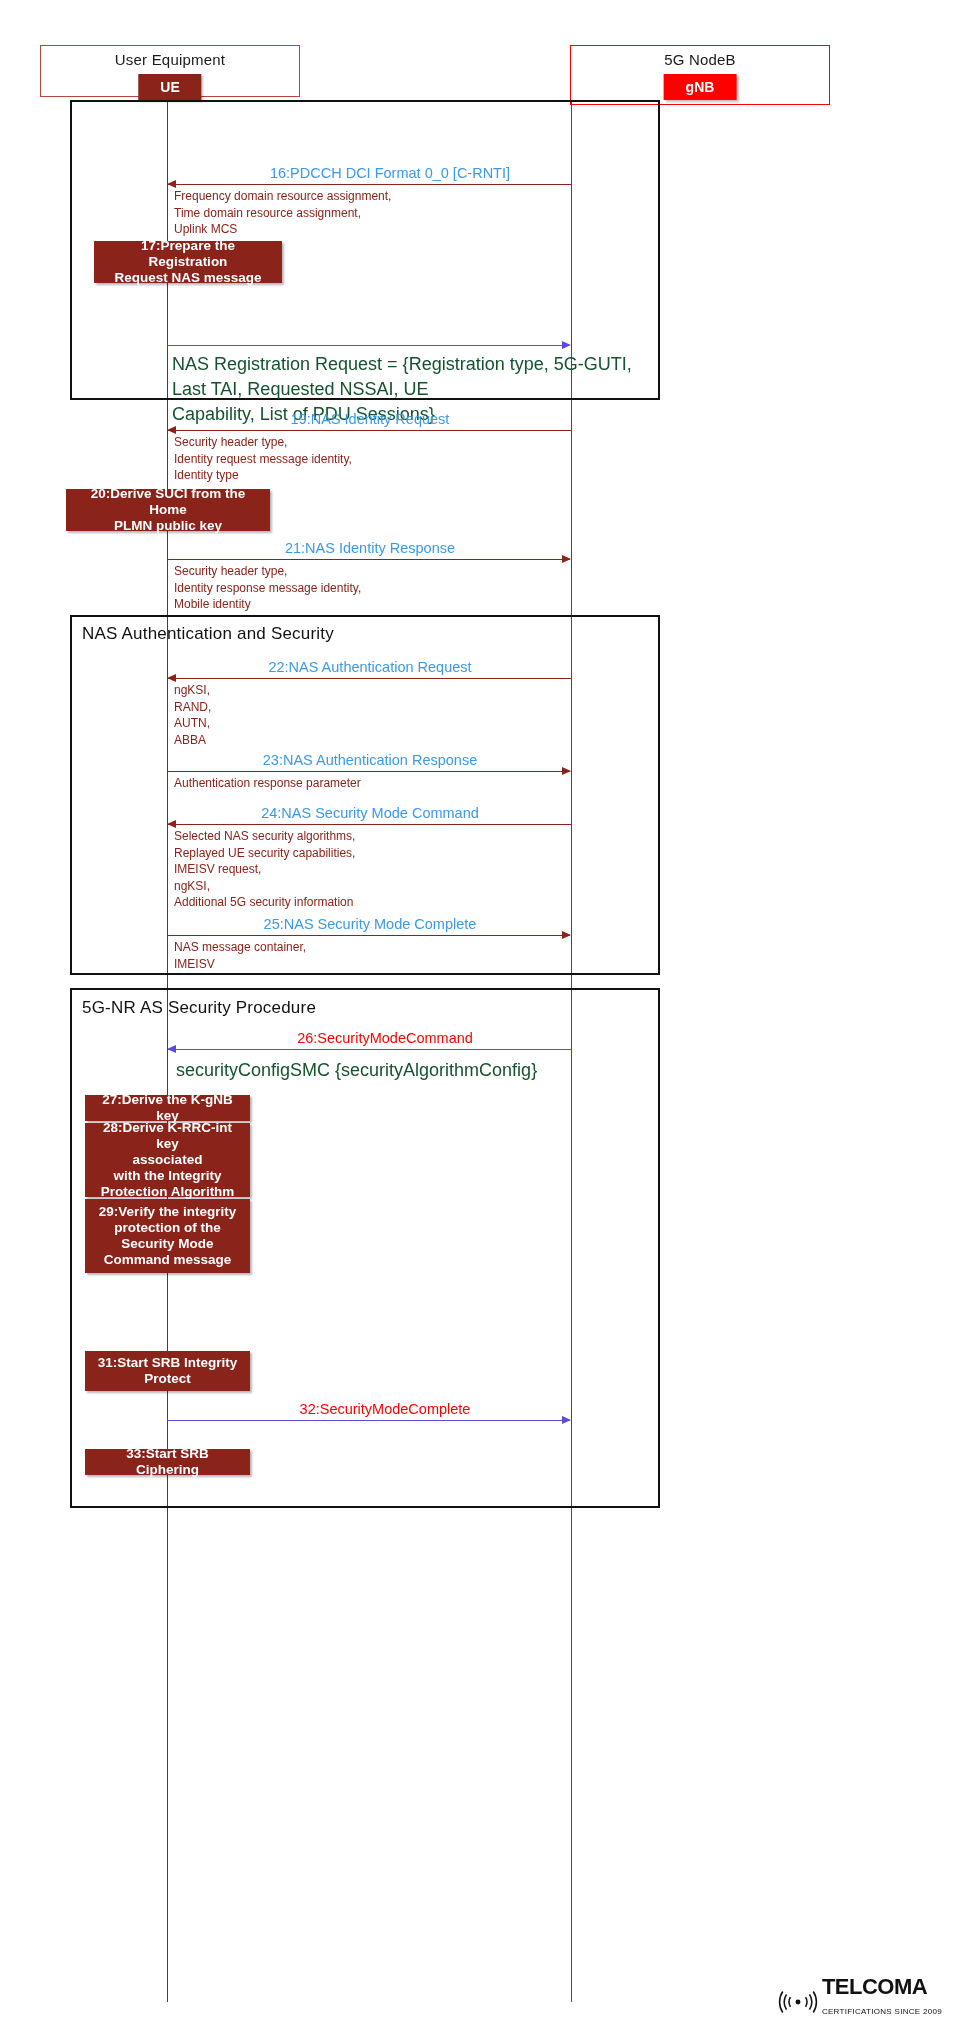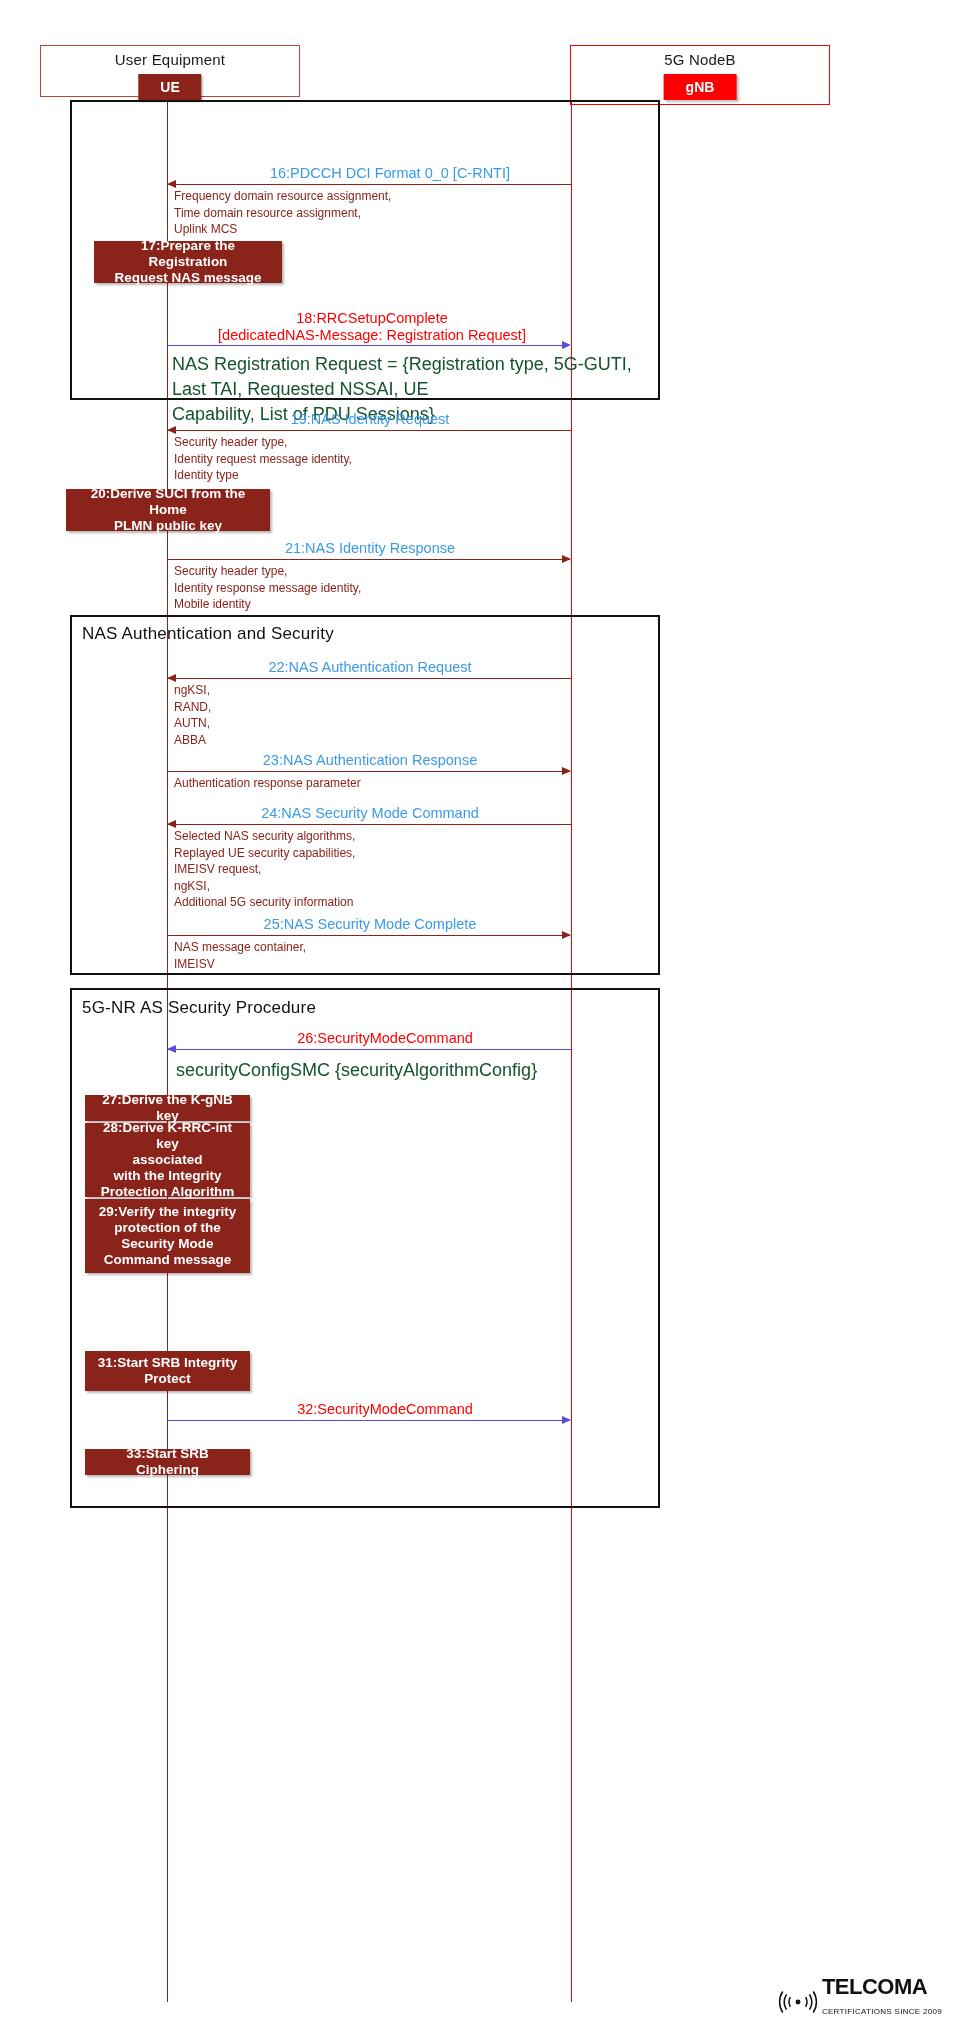--- a/index.html
+++ b/index.html
@@ -97,22 +97,20 @@
   <div class="msg-label sky" style="left:200px;top:165px;width:380px;">16:PDCCH DCI Format 0_0 [C-RNTI]</div>
   <div class="arrow dark" style="left:168px;top:184px;width:403px;"></div>
   <div class="arrowhead dark left" style="left:167px;top:180px;"></div>
   <div class="params dark" style="left:174px;top:188px;width:420px;">Frequency domain resource assignment,
 Time domain resource assignment,
 Uplink MCS</div>
 
   <div class="action" style="left:94px;top:241px;width:188px;height:42px;">17:Prepare the Registration
 Request NAS message</div>
 
-  <div class="msg-label red" style="left:172px;top:310px;width:400px;">18:RRCSetupComplete
-[dedicatedNAS-Message: Registration Request]</div>
   <div class="arrow blue" style="left:167px;top:345px;width:395px;"></div>
   <div class="arrowhead blue right" style="left:562px;top:341px;"></div>
   <div class="params blue" style="left:172px;top:352px;width:480px;">NAS Registration Request = {Registration type, 5G-GUTI, Last TAI, Requested NSSAI, UE
 Capability, List of PDU Sessions}</div>
 
   <div class="msg-label sky" style="left:200px;top:411px;width:340px;">19:NAS Identity Request</div>
   <div class="arrow dark" style="left:168px;top:430px;width:403px;"></div>
   <div class="arrowhead dark left" style="left:167px;top:426px;"></div>
   <div class="params dark" style="left:174px;top:434px;width:420px;">Security header type,
 Identity request message identity,
@@ -166,21 +164,21 @@
 associated
 with the Integrity
 Protection Algorithm</div>
   <div class="action" style="left:85px;top:1199px;width:165px;height:74px;">29:Verify the integrity
 protection of the
 Security Mode
 Command message</div>
   <div class="action" style="left:85px;top:1351px;width:165px;height:40px;">31:Start SRB Integrity
 Protect</div>
 
-  <div class="msg-label red" style="left:200px;top:1401px;width:370px;">32:SecurityModeCommand</div>
+  <div class="msg-label red" style="left:200px;top:1401px;width:370px;">32:SecurityModeComplete</div>
   <div class="arrow blue" style="left:167px;top:1420px;width:403px;"></div>
   <div class="arrowhead blue right" style="left:562px;top:1416px;"></div>
 
   <div class="action" style="left:85px;top:1449px;width:165px;height:26px;">33:Start SRB Ciphering</div>
 
   <div class="logo">
     <svg class="logo-waves" viewBox="0 0 44 28">
       <g fill="none" stroke="#111" stroke-width="1.6">
         <path d="M6 3 A20 20 0 0 0 6 25"></path>
         <path d="M10 6 A15 15 0 0 0 10 22"></path>

